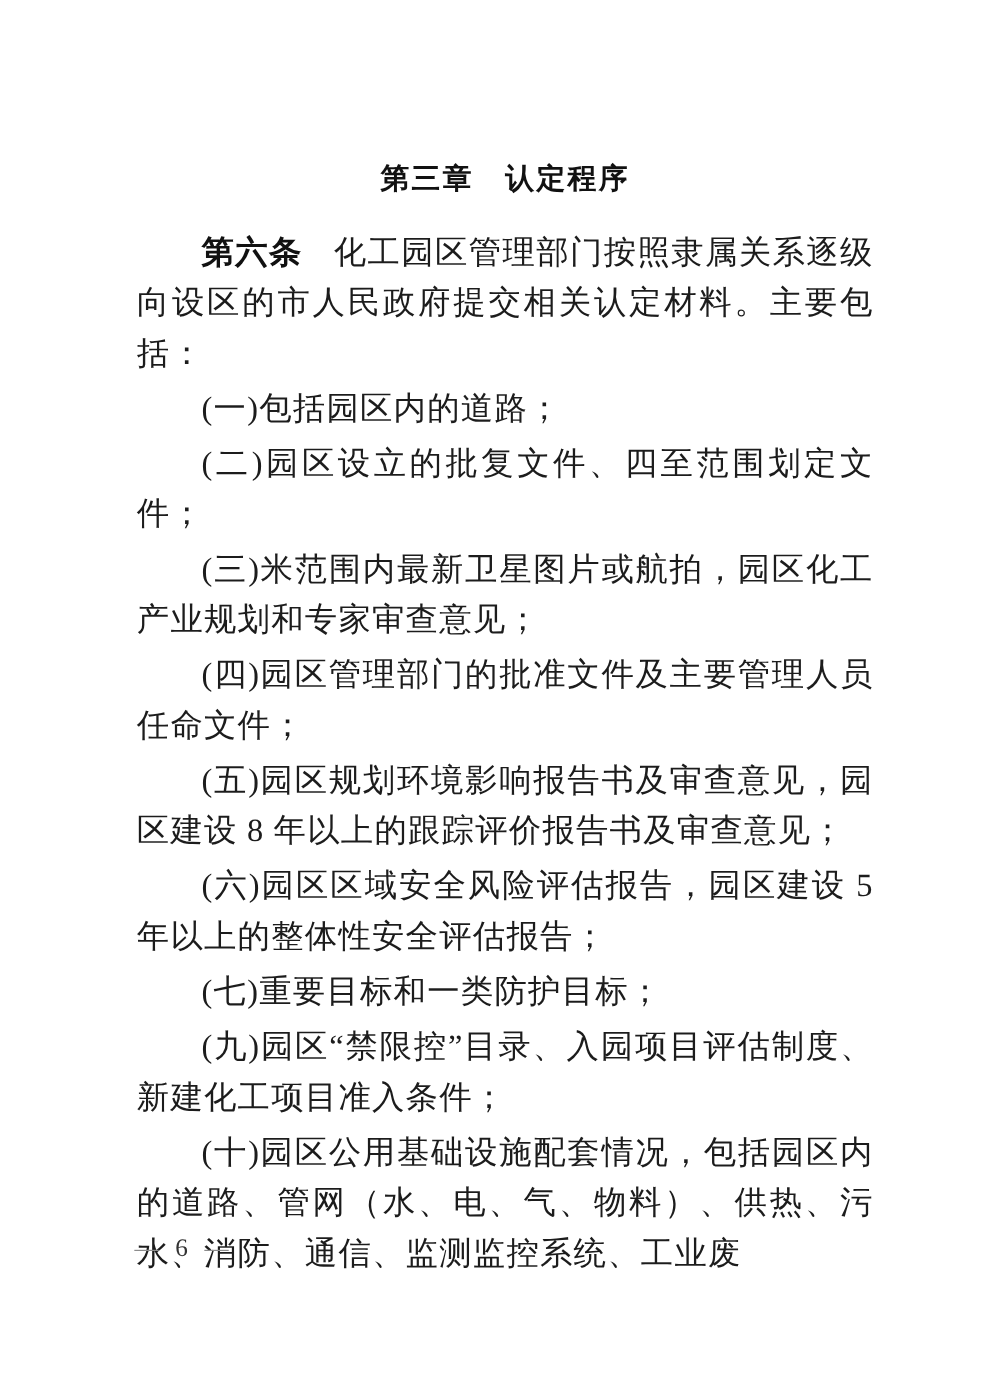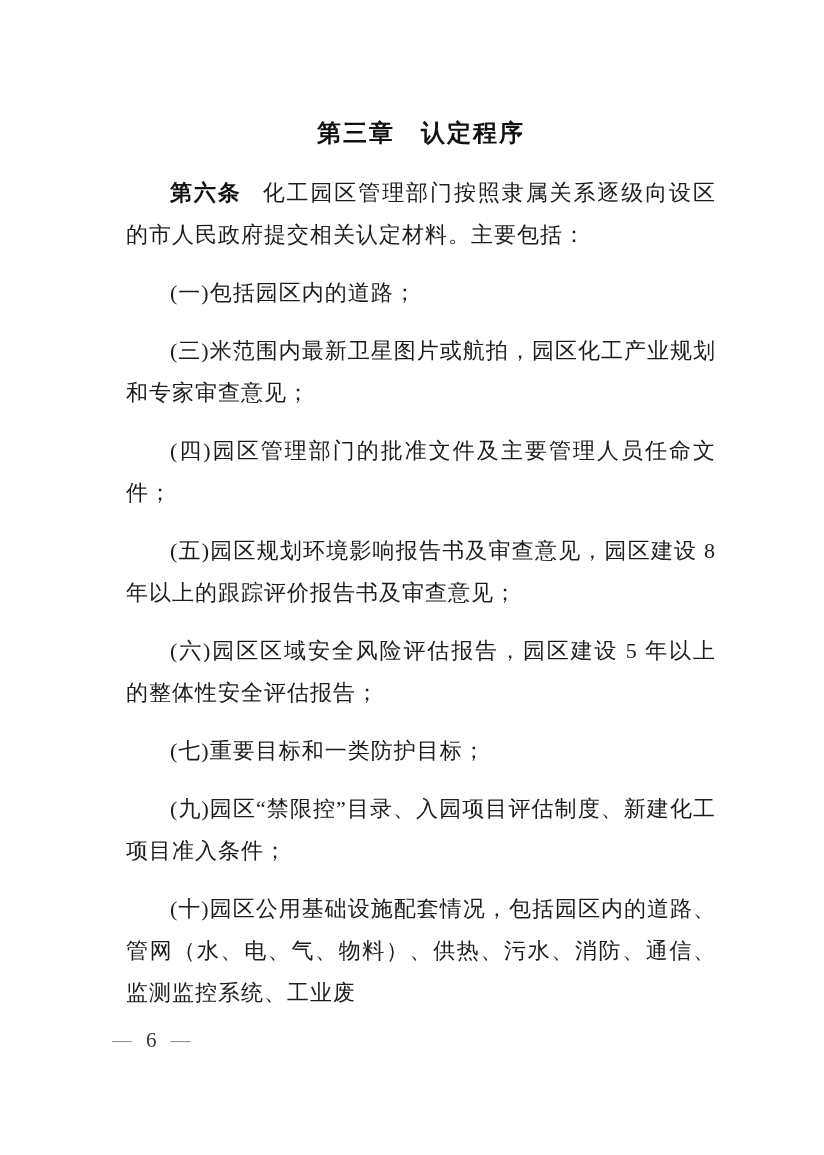--- a/index.html
+++ b/index.html
@@ -12,36 +12,36 @@
     width: 824px;
     height: 1155px;
     background: #ffffff;
     overflow: hidden;
     font-family: "Liberation Serif", "DejaVu Serif", serif;
     color: #1c1c1c;
   }
   .content {
     position: absolute;
     left: 110px;
-    top: 114px;
+    top: 131px;
     width: 622px;
   }
   .chapter-title {
     margin: 0 0 20px 0;
     text-align: center;
     font-family: "Liberation Sans", "DejaVu Sans", sans-serif;
     font-weight: bold;
     font-size: 24px;
     line-height: 38px;
     letter-spacing: 2px;
     color: #111111;
   }
   .para {
-    margin: 16px;
-    font-size: 22px;
+    margin: 4px;
+    font-size: 27px;
     line-height: 42px;
     text-align: justify;
     text-indent: 2em;
     letter-spacing: 1px;
     word-break: break-all;
   }
   .article-label {
     font-family: "Liberation Sans", "DejaVu Sans", sans-serif;
     font-weight: bold;
     margin-right: 0.95em;
@@ -71,20 +71,21 @@
 
 <div class="page">
 
   <div class="content">
 
     <h1 class="chapter-title">第三章　认定程序</h1>
 
     <p class="para"><span class="article-label">第六条</span><span>化工园区管理部门按照隶属关系逐级向设区的市人民政府提交相关认定材料。主要包括：</span></p>
 
     <p class="para">(一)包括园区内的道路；</p>
+    <p class="para">(二)园区设立的批复文件、四至范围划定文件；</p>
     <p class="para">(三)米范围内最新卫星图片或航拍，园区化工产业规划和专家审查意见；</p>
     <p class="para">(四)园区管理部门的批准文件及主要管理人员任命文件；</p>
     <p class="para">(五)园区规划环境影响报告书及审查意见，园区建设 8 年以上的跟踪评价报告书及审查意见；</p>
     <p class="para">(六)园区区域安全风险评估报告，园区建设 5 年以上的整体性安全评估报告；</p>
     <p class="para">(七)重要目标和一类防护目标；</p>
     <p class="para">(九)园区“禁限控”目录、入园项目评估制度、新建化工项目准入条件；</p>
     <p class="para">(十)园区公用基础设施配套情况，包括园区内的道路、管网（水、电、气、物料）、供热、污水、消防、通信、监测监控系统、工业废</p>
 
   </div>
 

